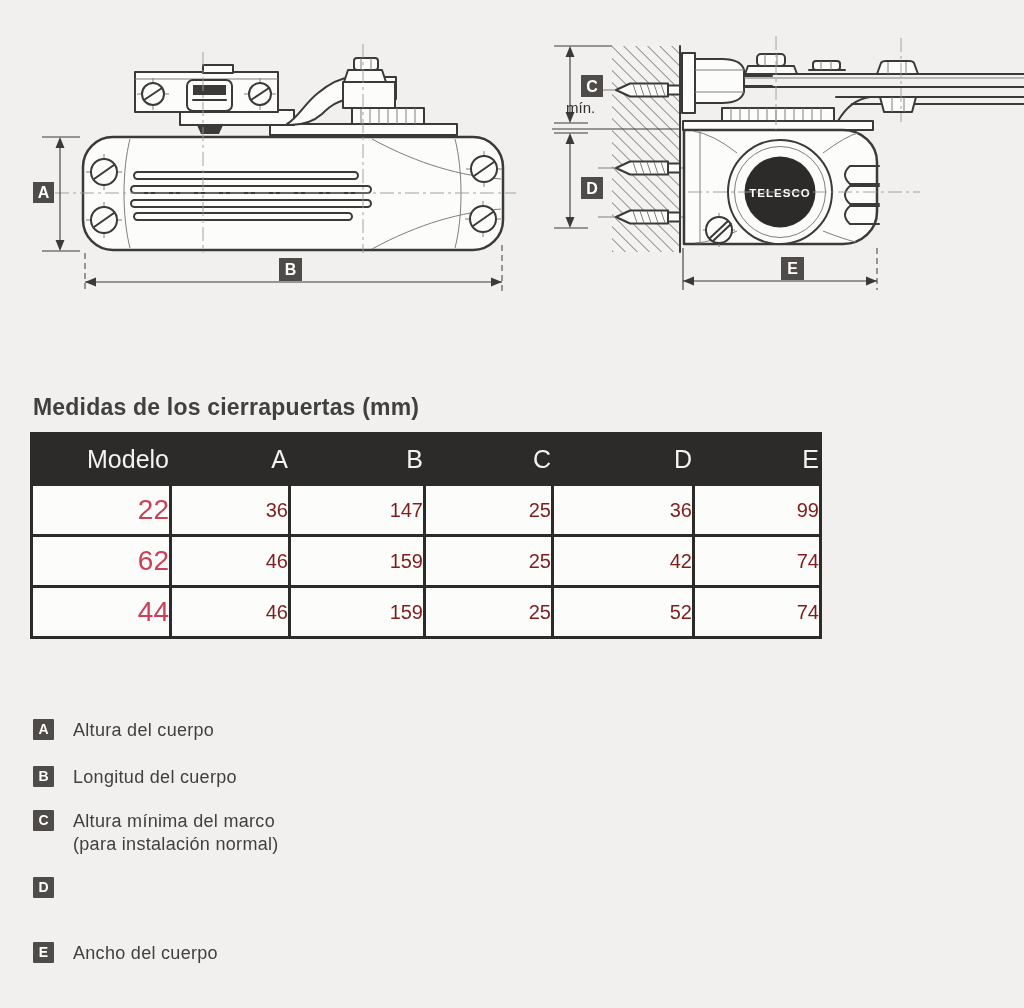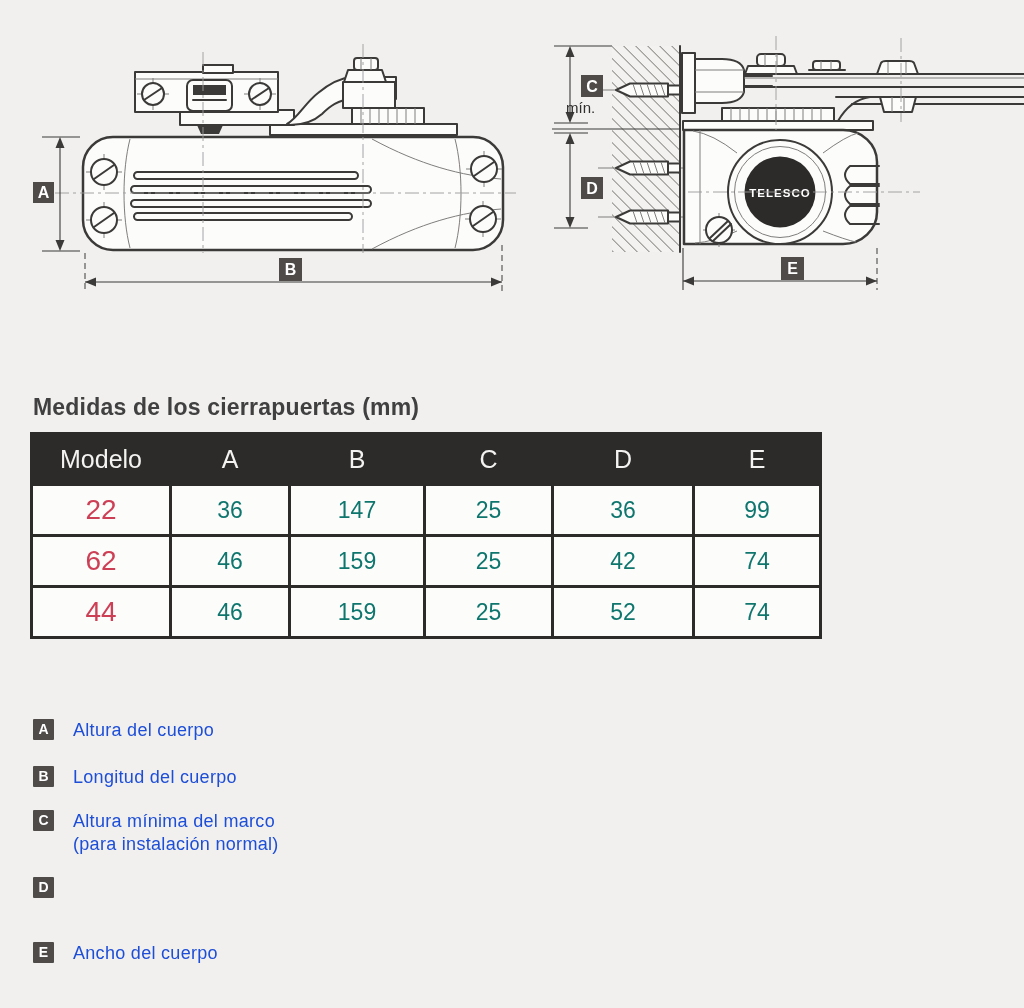--- a/index.html
+++ b/index.html
@@ -30,39 +30,39 @@
     position:absolute;left:33px;top:394px;
     font-size:23px;font-weight:bold;color:#404040;letter-spacing:0.2px;
   }
   
   .dim-table{
     position:absolute;left:30px;top:432px;
     border-collapse:collapse;table-layout:fixed;width:789px;
     background:#fcfcfb;
   }
   .dim-table th,.dim-table td{
-    border:3px solid #2c2b29;text-align:center;padding:0;
+    border:3px solid #2c2b29;text-align:right;padding:0;
   }
   .dim-table thead th{
     background:#2c2b29;color:#f4f3f1;font-weight:normal;
     font-size:25px;height:48px;border:3px solid #2c2b29;
   }
   .dim-table tbody td{
-    font-size:23px;color:#0f766e;height:48px;background:#fcfcfb;
+    font-size:20px;color:#7f1d1d;height:48px;background:#fcfcfb;
   }
   .dim-table td.model{color:#cd3f55;font-weight:normal;font-size:28px;}
   
   .legend-item{position:absolute;left:33px;display:flex;align-items:flex-start;}
   .legend-badge{
     width:21px;height:21px;background:#4f4b49;color:#fff;
     font-size:14px;font-weight:bold;text-align:center;line-height:21px;
     flex:0 0 21px;border-radius:1px;
   }
   .legend-text{
-    margin-left:19px;font-size:18px;line-height:23px;color:#1d4ed8;
+    margin-left:19px;font-size:18px;line-height:23px;color:#404040;
     letter-spacing:0.3px;
   }
 </style>
 </head>
 <body>
 
 <div class="drawings">
 <svg viewBox="0 0 1024 340" width="1024" height="340">
   <defs>
     <pattern id="hatch" patternUnits="userSpaceOnUse" width="8.5" height="8.5" patternTransform="rotate(-45)">

